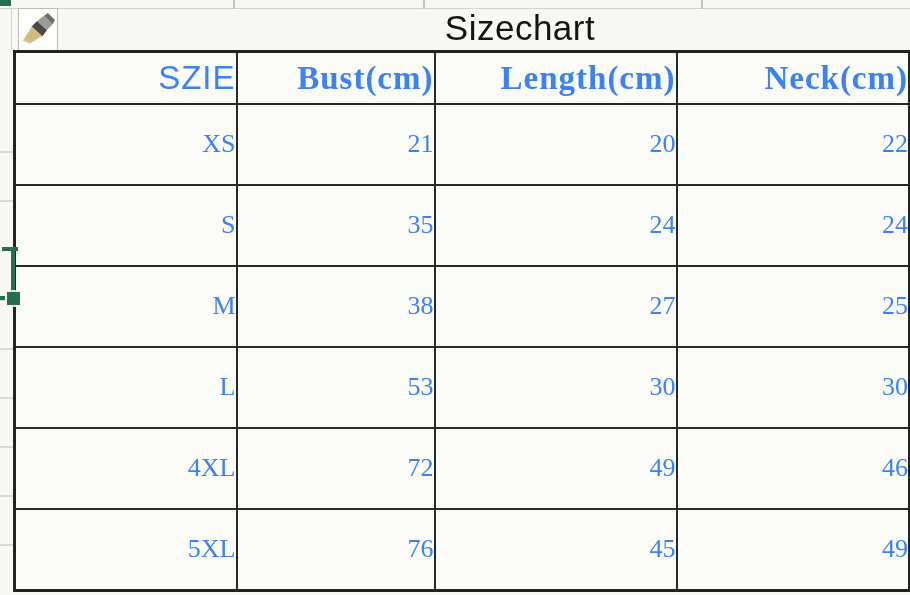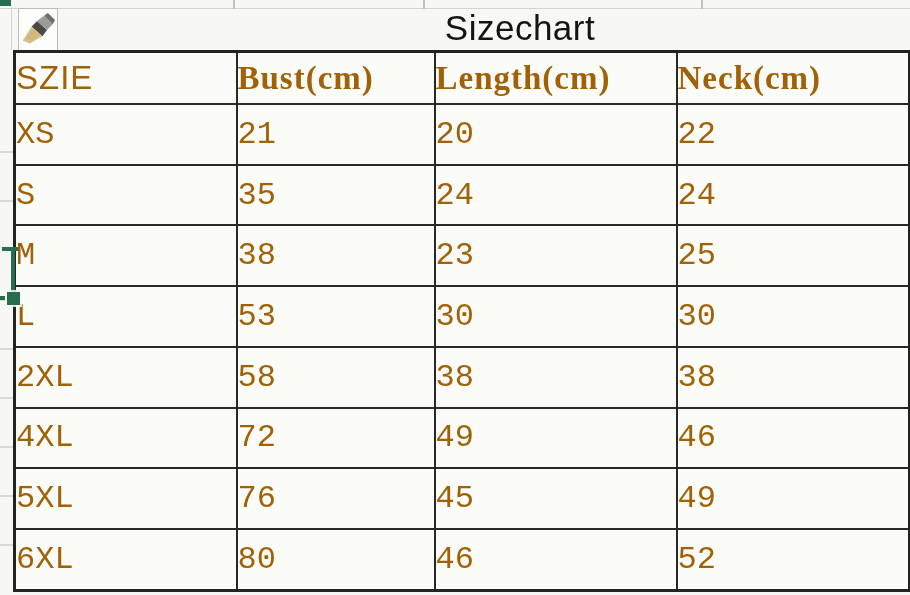--- a/index.html
+++ b/index.html
@@ -60,38 +60,38 @@
   
   table.sizechart {
     position: absolute; left: 13px; top: 50px;
     width: 895px; height: 542px;
     border-collapse: collapse;
     table-layout: fixed;
     background: #fbfbf8;
   }
   table.sizechart th, table.sizechart td {
     border: 2.5px solid #282828;
-    text-align: left; vertical-align: middle;
+    text-align: right; vertical-align: middle;
     padding: 0;
-    color: #a16207;
+    color: #3b82f6;
     cursor: cell;
   }
   table.sizechart { border: 3px solid #232323; }
   th.h-size {
     font-family: "Liberation Sans", sans-serif;
     font-size: 33px; font-weight: 400; letter-spacing: 1px;
     height: 50px;
   }
   th.h-serif {
     font-family: "Liberation Serif", serif;
     font-size: 33px; font-weight: bold; letter-spacing: 1px;
   }
   td.cell {
-    font-family: Liberation Mono, monospace;
-    font-size: 32px; font-weight: 400;
+    font-family: Liberation Serif, serif;
+    font-size: 26px; font-weight: 400;
     height: 45px;
   }
 
   
   .sel { position: absolute; background: #266e4e; }
   .sel-corner   { left: 0;  top: 0;    width: 11px; height: 6px; }
   .sel-tick-top { left: 2px;  top: 247px; width: 16px; height: 4px; }
   .sel-vline    { left: 11px; top: 247px; width: 4px;  height: 50px; }
   .sel-dash     { left: 0;  top: 296px; width: 5px;  height: 4px; }
   .sel-handle   {
@@ -160,52 +160,40 @@
       </tr>
       <tr>
         <td class="cell">S</td>
         <td class="cell">35</td>
         <td class="cell">24</td>
         <td class="cell">24</td>
       </tr>
       <tr>
         <td class="cell">M</td>
         <td class="cell">38</td>
-        <td class="cell">23</td>
+        <td class="cell">27</td>
         <td class="cell">25</td>
       </tr>
       <tr>
         <td class="cell">L</td>
         <td class="cell">53</td>
         <td class="cell">30</td>
         <td class="cell">30</td>
       </tr>
       <tr>
-        <td class="cell">2XL</td>
-        <td class="cell">58</td>
-        <td class="cell">38</td>
-        <td class="cell">38</td>
-      </tr>
-      <tr>
         <td class="cell">4XL</td>
         <td class="cell">72</td>
         <td class="cell">49</td>
         <td class="cell">46</td>
       </tr>
       <tr>
         <td class="cell">5XL</td>
         <td class="cell">76</td>
         <td class="cell">45</td>
         <td class="cell">49</td>
-      </tr>
-      <tr>
-        <td class="cell">6XL</td>
-        <td class="cell">80</td>
-        <td class="cell">46</td>
-        <td class="cell">52</td>
       </tr>
     </tbody>
   </table>
 
   <div class="sel sel-corner"></div>
   <div class="sel sel-tick-top"></div>
   <div class="sel sel-vline"></div>
   <div class="sel sel-dash"></div>
   <div class="sel sel-handle"></div>
 

